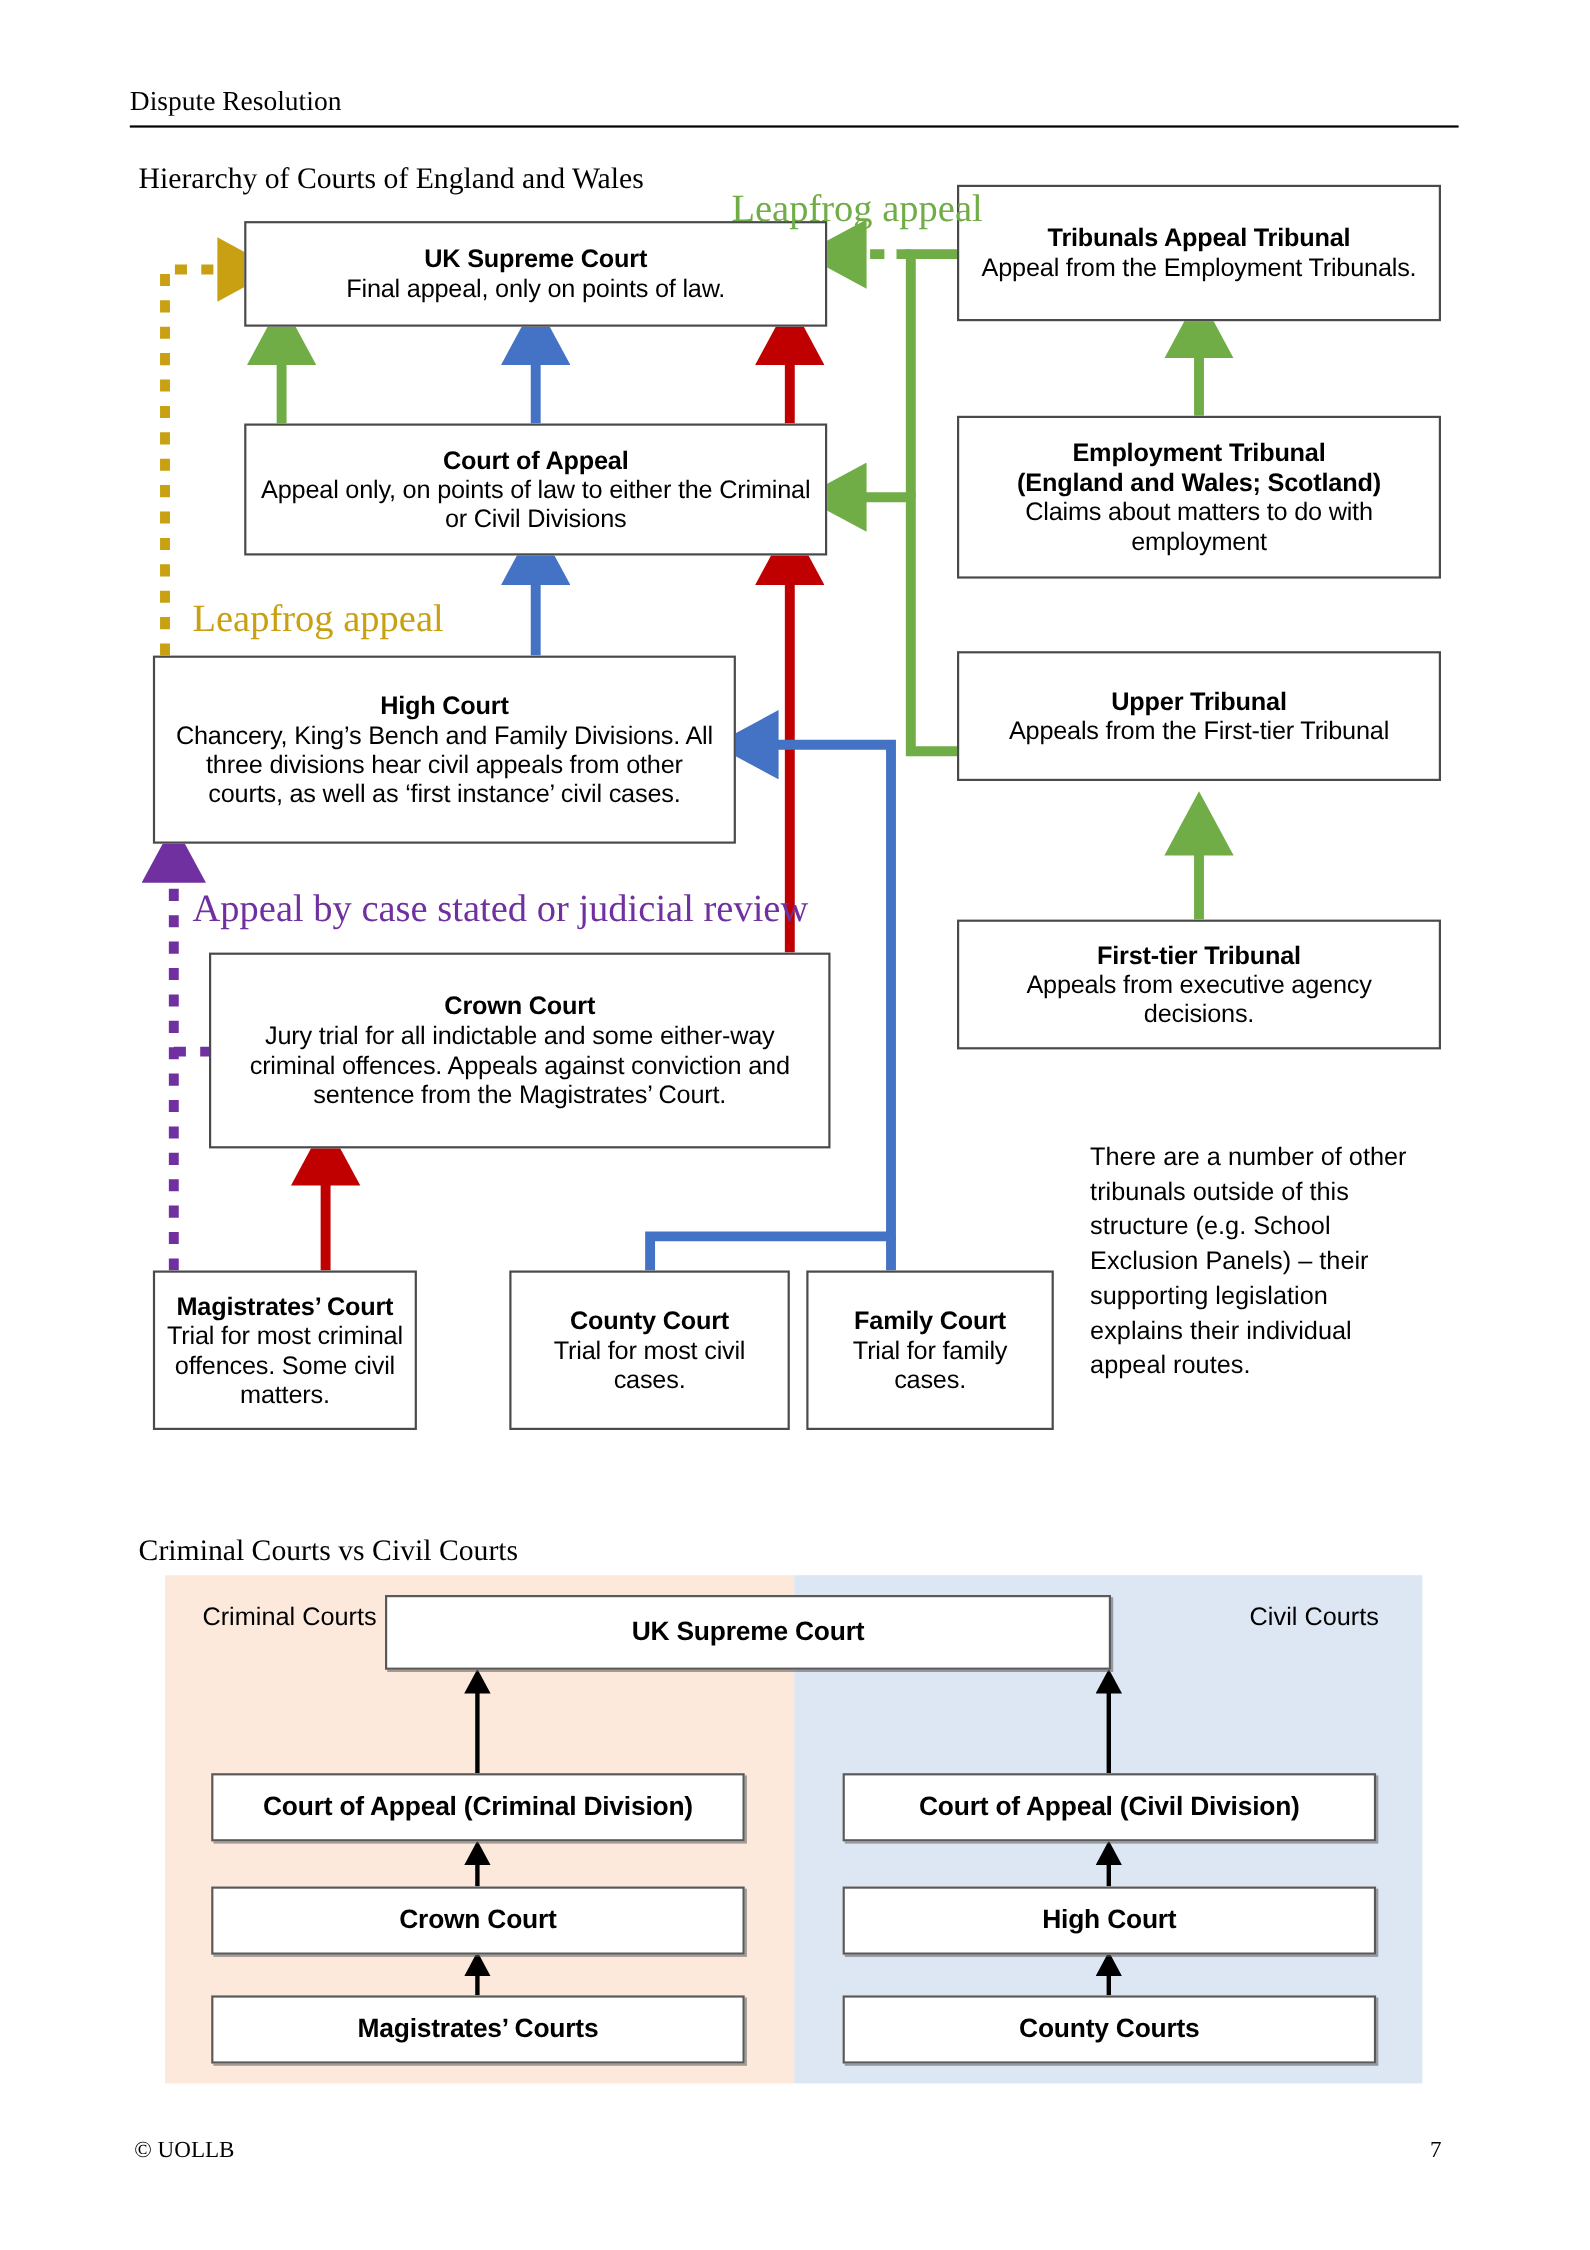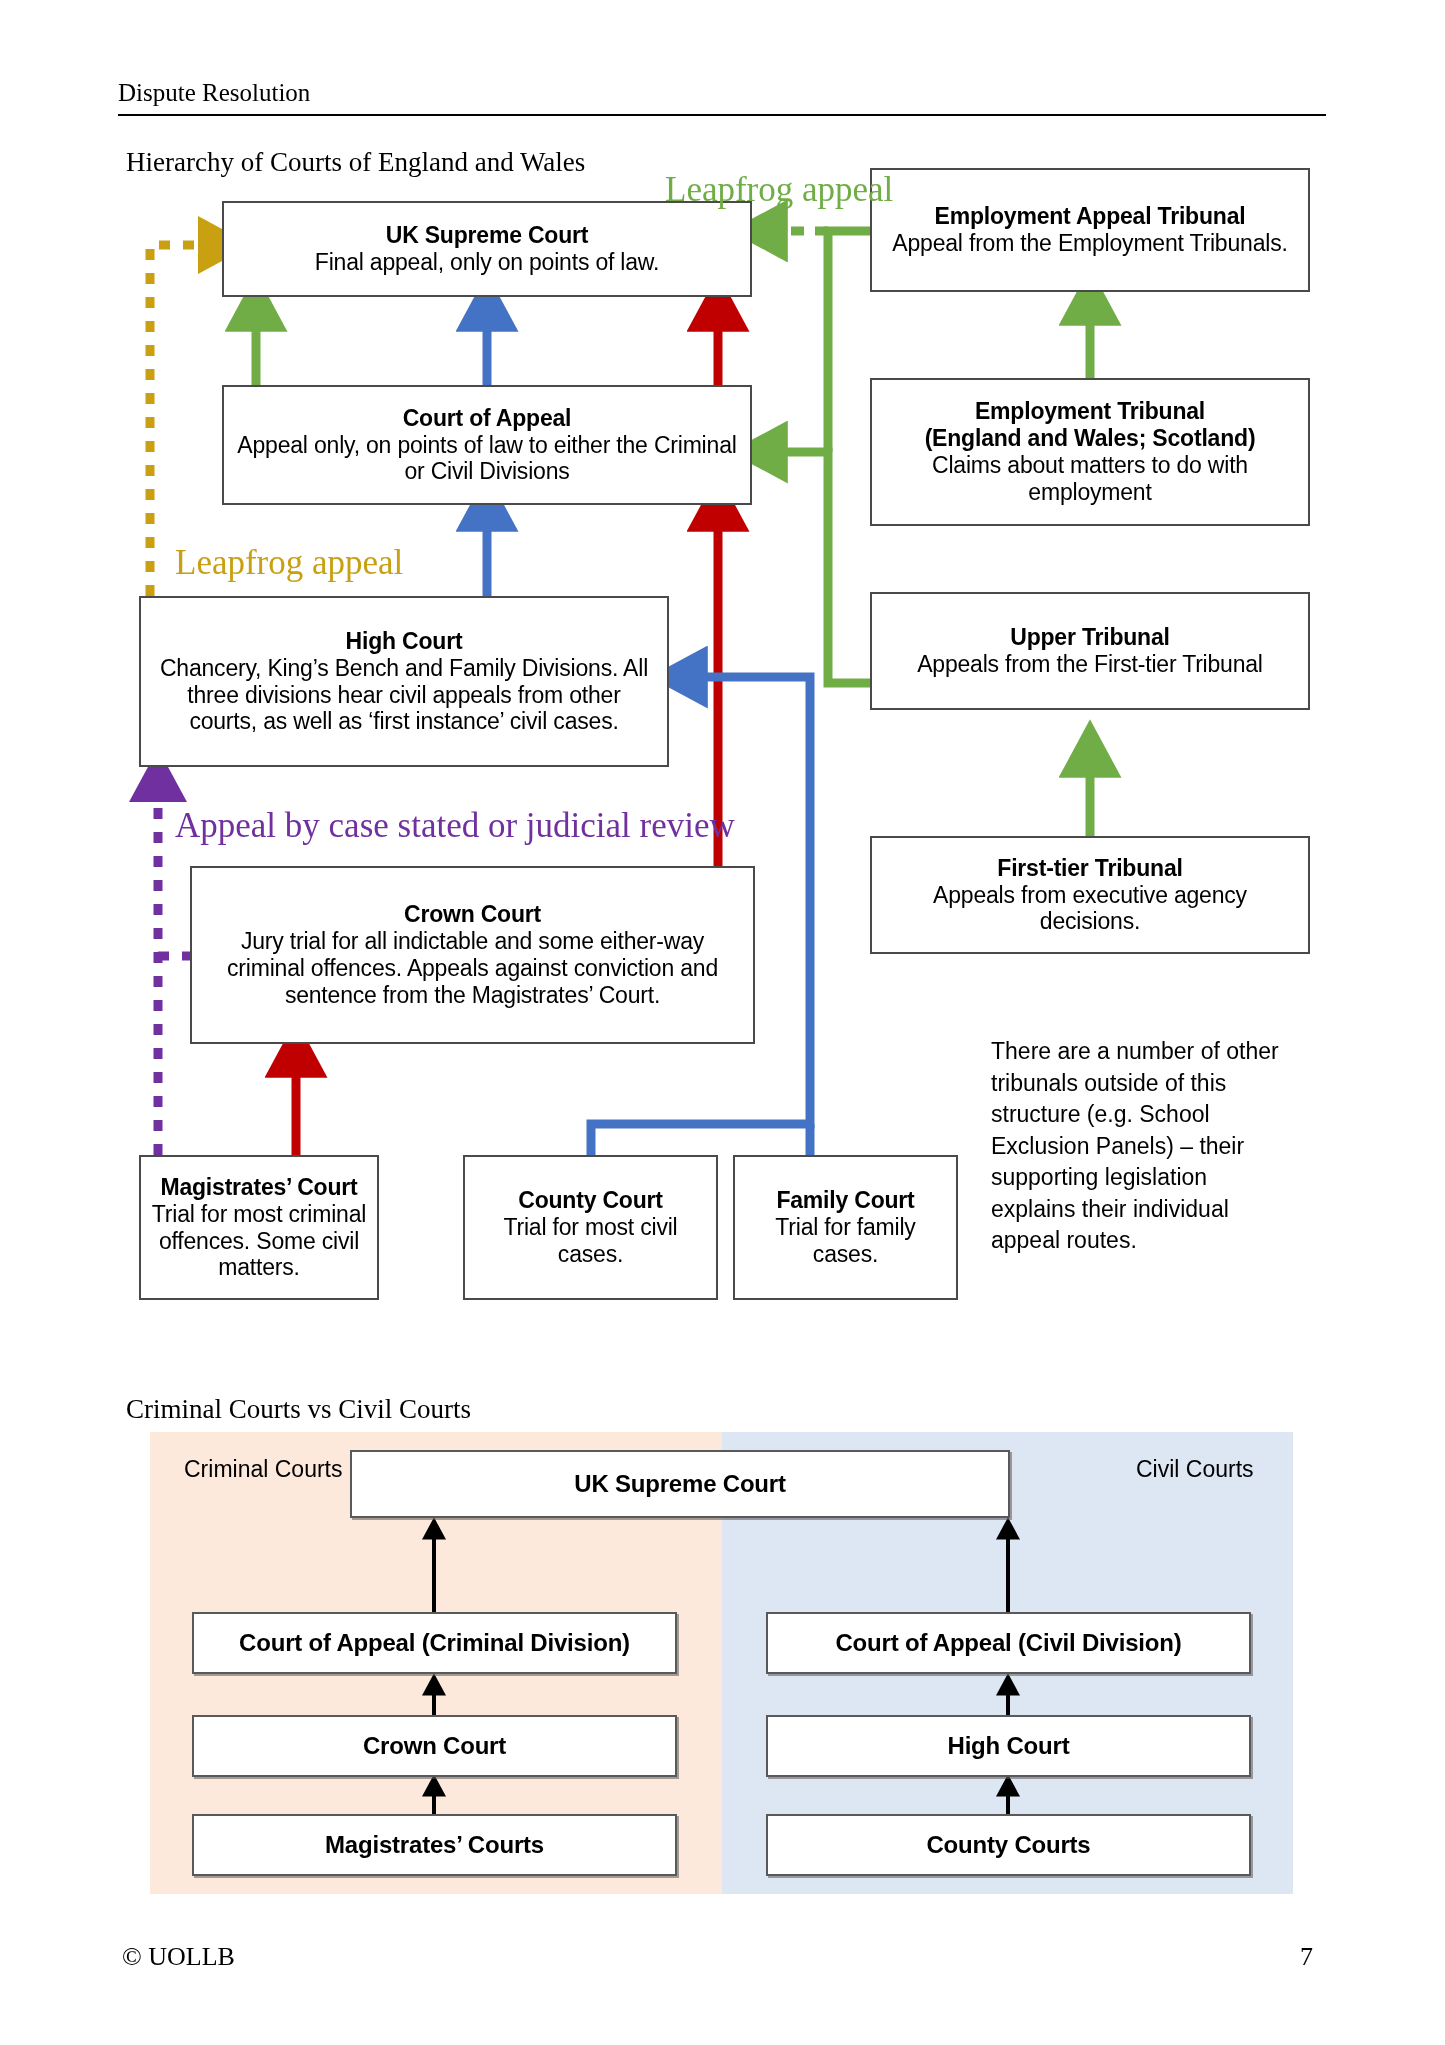--- a/index.html
+++ b/index.html
@@ -180,21 +180,21 @@
     left: 0; top: 0;
     width: 1143px;
     height: 462px;
     pointer-events: none;
   }
 
   
   .footer-item {
     position: absolute;
     font-family: "Liberation Serif", serif;
-    font-size: 26px;
+    font-size: 21px;
     color: #000;
   }
   #footer-copyright { left: 122px;  top: 1942px; }
   #footer-pageno    { left: 1300px; top: 1942px; }
 </style>
 </head>
 <body>
 
 <div id="page">
 
@@ -285,21 +285,21 @@
       <div class="ttl">County Court</div>
       <div class="dsc">Trial for most civil cases.</div>
     </div>
 
     <div class="node" id="n-family">
       <div class="ttl">Family Court</div>
       <div class="dsc">Trial for family cases.</div>
     </div>
 
     <div class="node" id="n-eat">
-      <div class="ttl">Employment Appeal Tribunal</div>
+      <div class="ttl">Tribunals Appeal Tribunal</div>
       <div class="dsc">Appeal from the Employment Tribunals.</div>
     </div>
 
     <div class="node" id="n-et">
       <div class="ttl">Employment Tribunal</div>
       <div class="ttl">(England and Wales; Scotland)</div>
       <div class="dsc">Claims about matters to do with employment</div>
     </div>
 
     <div class="node" id="n-ut">

